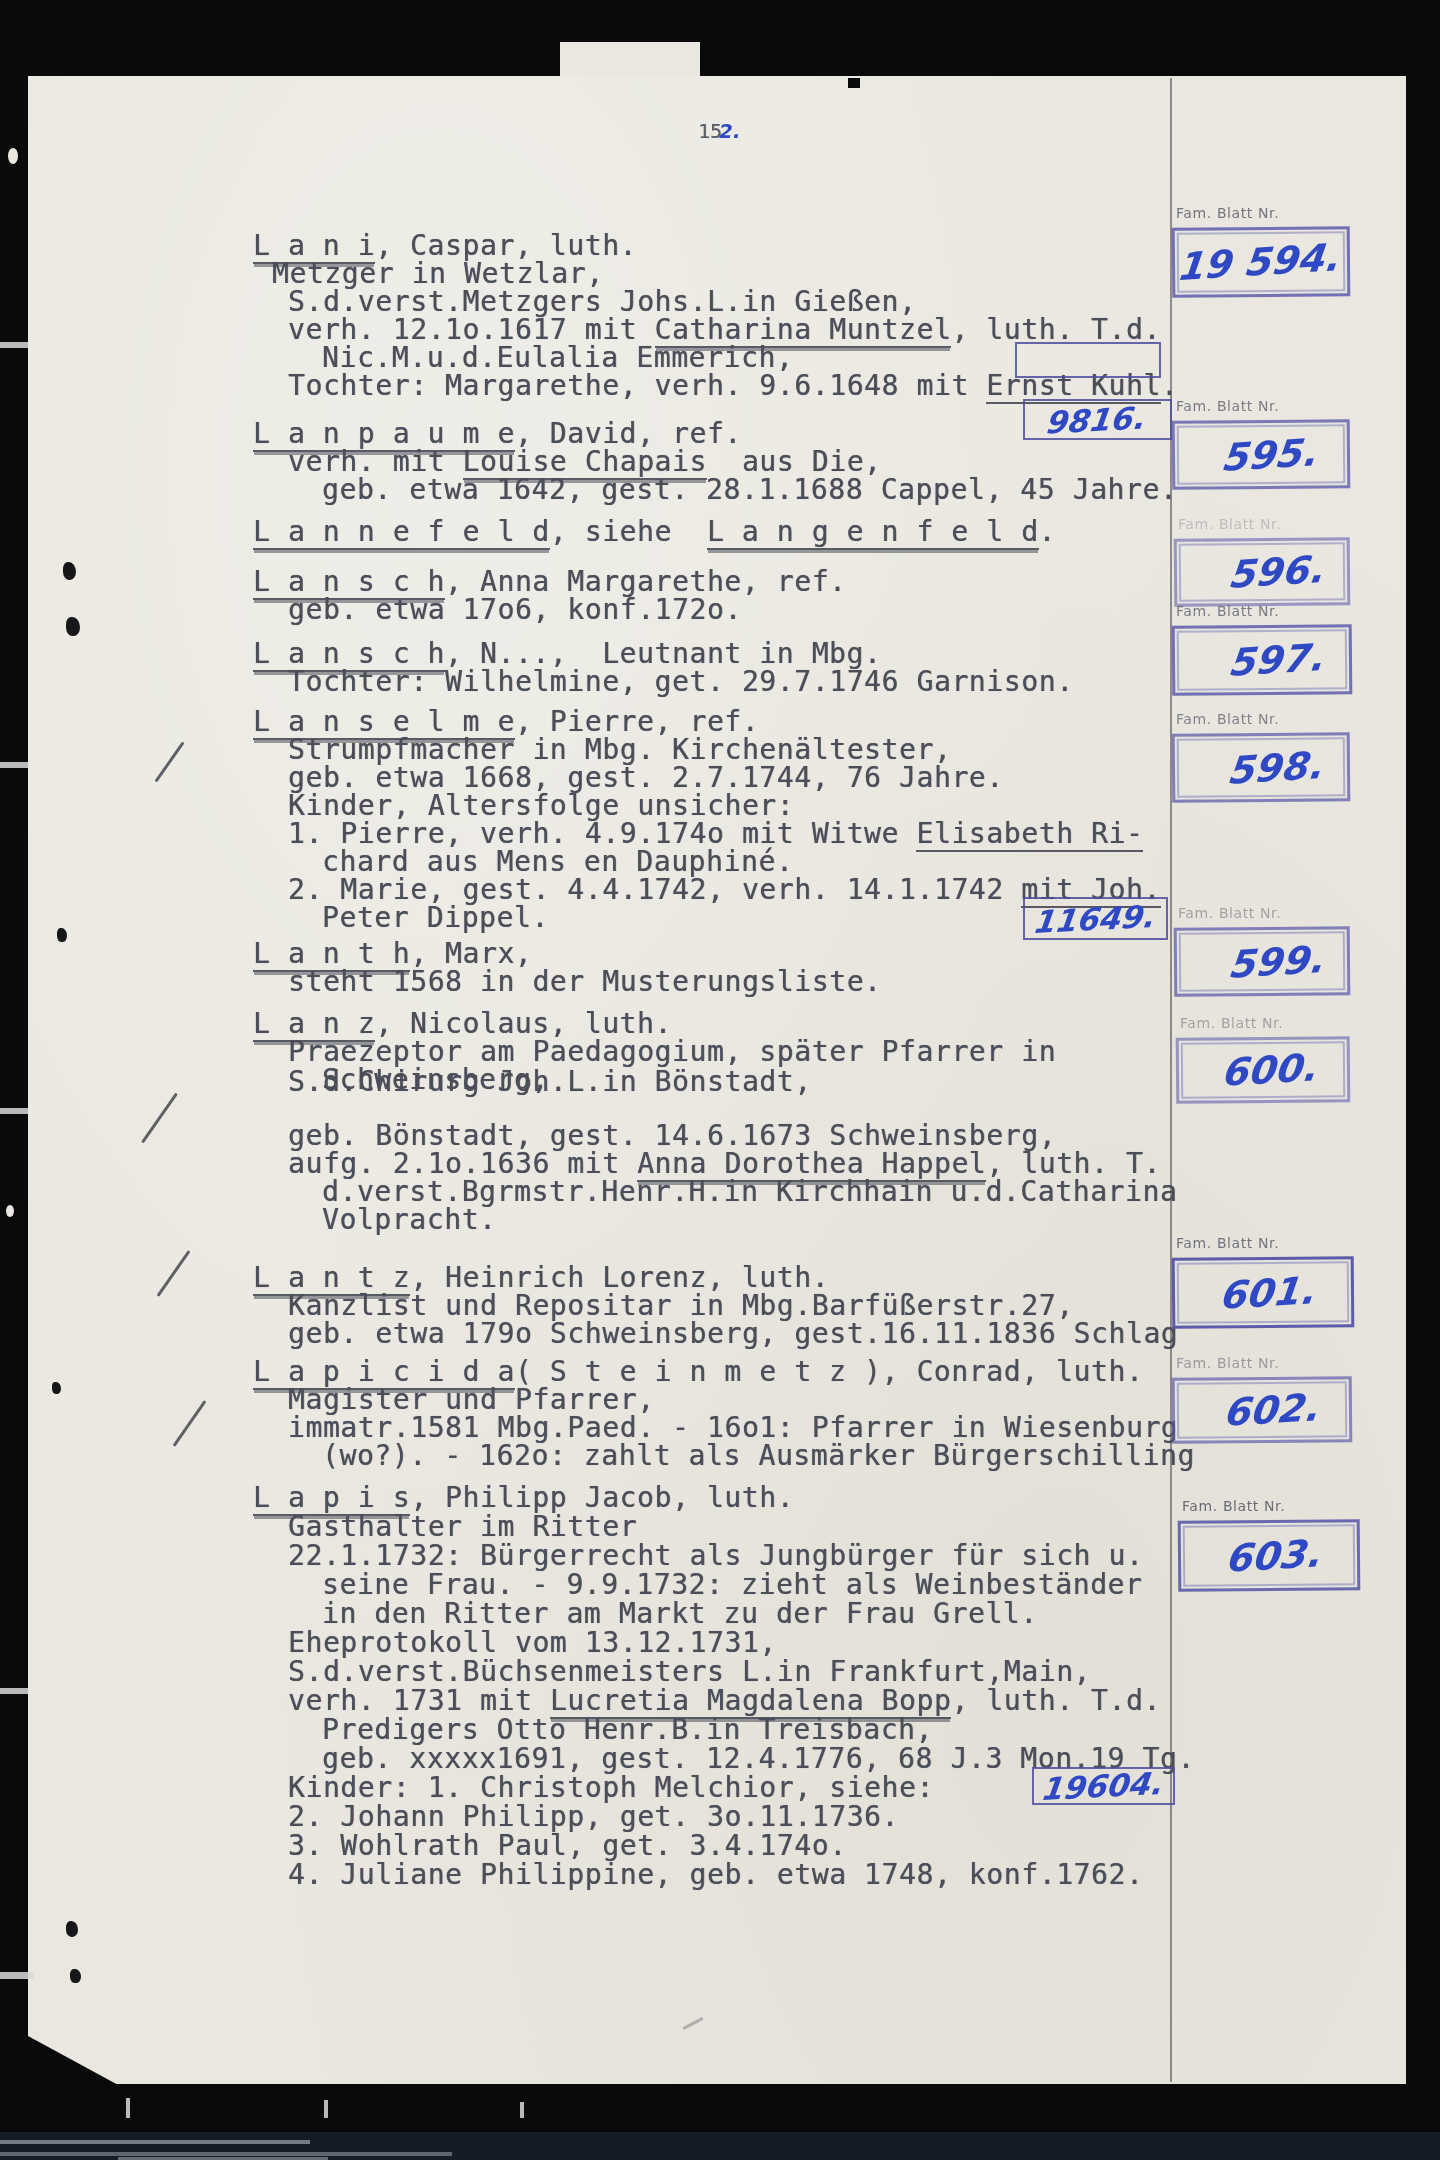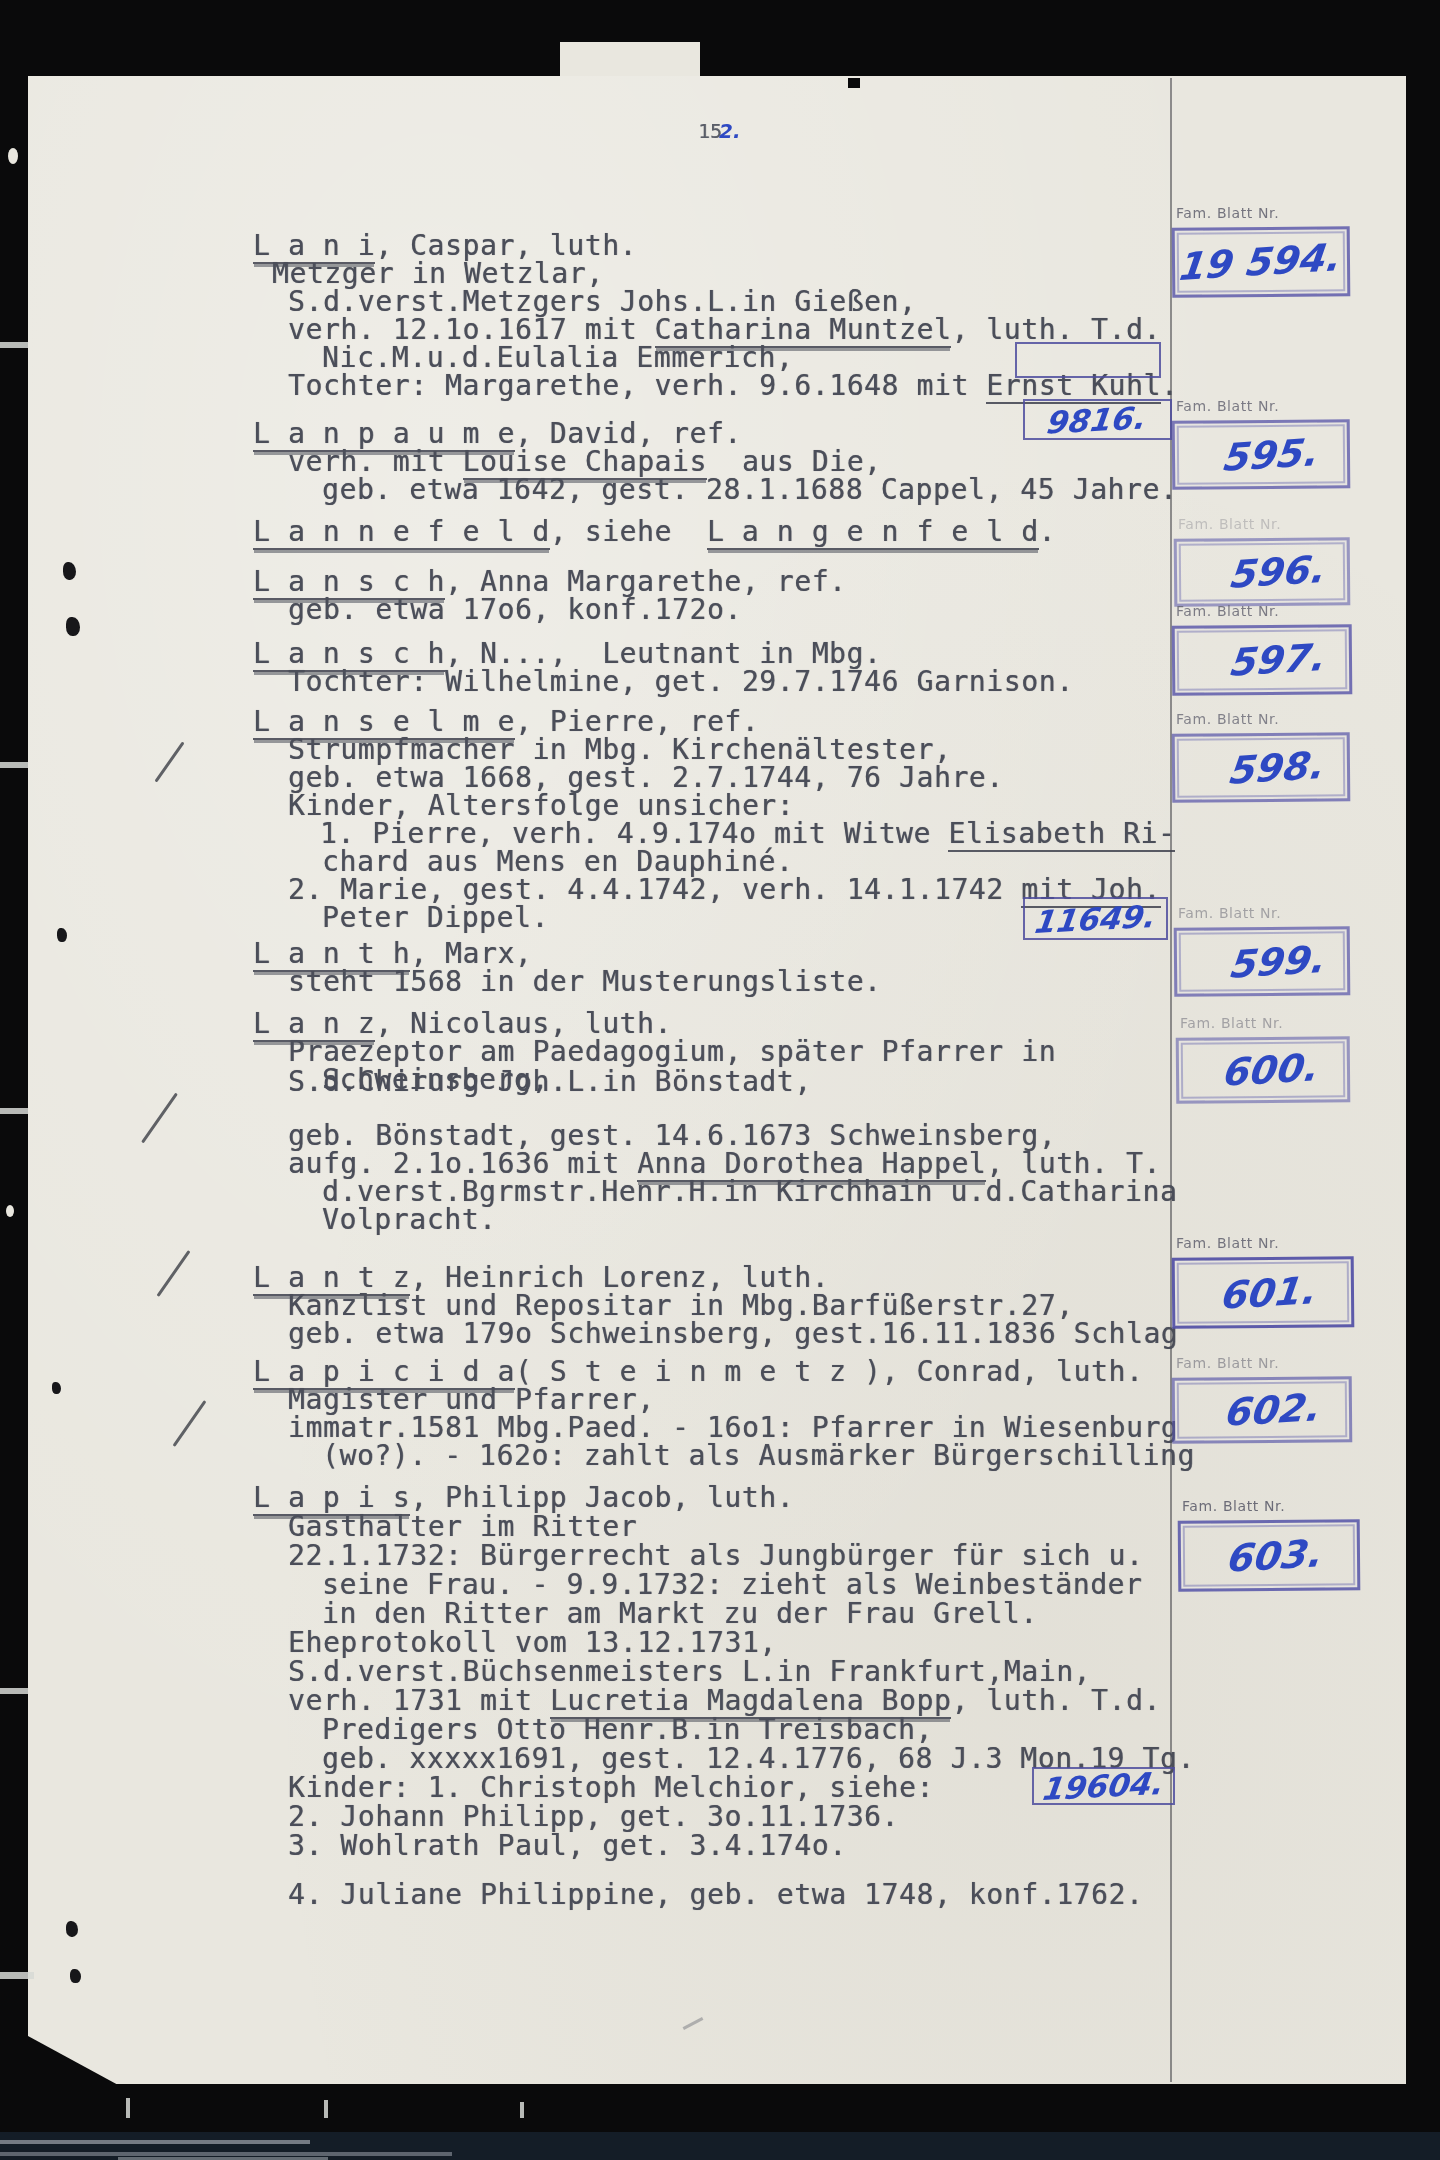--- a/index.html
+++ b/index.html
@@ -66,21 +66,21 @@
       <div class="tline" style="left: 322px; top: 476px;"><span>geb. etwa 1642, gest. 28.1.1688 Cappel, 45 Jahre.</span></div>
       <div class="tline" style="left: 253px; top: 518px;"><span class="u2">L a n n e f e l d</span><span>, siehe  </span><span class="u2">L a n g e n f e l d</span><span>.</span></div>
       <div class="tline" style="left: 253px; top: 568px;"><span class="u2">L a n s c h</span><span>, Anna Margarethe, ref.</span></div>
       <div class="tline" style="left: 288px; top: 596px;"><span>geb. etwa 17o6, konf.172o.</span></div>
       <div class="tline" style="left: 253px; top: 640px;"><span class="u2">L a n s c h</span><span>, N...,  Leutnant in Mbg.</span></div>
       <div class="tline" style="left: 288px; top: 668px;"><span>Tochter: Wilhelmine, get. 29.7.1746 Garnison.</span></div>
       <div class="tline" style="left: 253px; top: 708px;"><span class="u2">L a n s e l m e</span><span>, Pierre, ref.</span></div>
       <div class="tline" style="left: 288px; top: 736px;"><span>Strumpfmacher in Mbg. Kirchenältester,</span></div>
       <div class="tline" style="left: 288px; top: 764px;"><span>geb. etwa 1668, gest. 2.7.1744, 76 Jahre.</span></div>
       <div class="tline" style="left: 288px; top: 792px;"><span>Kinder, Altersfolge unsicher:</span></div>
-      <div class="tline" style="left: 288px; top: 820px; margin-left: 32px;"><span>1. Pierre, verh. 4.9.174o mit Witwe </span><span class="u1">Elisabeth Ri-</span></div>
+      <div class="tline" style="left: 288px; top: 820px;"><span>1. Pierre, verh. 4.9.174o mit Witwe </span><span class="u1">Elisabeth Ri-</span></div>
       <div class="tline" style="left: 322px; top: 848px;"><span>chard aus Mens en Dauphiné.</span></div>
       <div class="tline" style="left: 288px; top: 876px;"><span>2. Marie, gest. 4.4.1742, verh. 14.1.1742 </span><span class="u1">mit Joh.</span></div>
       <div class="tline" style="left: 322px; top: 904px;"><span>Peter Dippel.</span></div>
       <div class="tline" style="left: 253px; top: 940px;"><span class="u2">L a n t h</span><span>, Marx,</span></div>
       <div class="tline" style="left: 288px; top: 968px;"><span>steht 1568 in der Musterungsliste.</span></div>
       <div class="tline" style="left: 253px; top: 1010px;"><span class="u2">L a n z</span><span>, Nicolaus, luth.</span></div>
       <div class="tline" style="left: 288px; top: 1038px;"><span>Praezeptor am Paedagogium, später Pfarrer in</span></div>
       <div class="tline" style="left: 322px; top: 1066px;"><span>Schweinsberg,</span></div>
       <div class="tline" style="left: 288px; top: 1068px;"><span>S.d.Chirurg Joh.L.in Bönstadt,</span></div>
       <div class="tline" style="left: 288px; top: 1122px;"><span>geb. Bönstadt, gest. 14.6.1673 Schweinsberg,</span></div>
@@ -100,21 +100,21 @@
       <div class="tline" style="left: 322px; top: 1571px;"><span>seine Frau. - 9.9.1732: zieht als Weinbeständer</span></div>
       <div class="tline" style="left: 322px; top: 1600px;"><span>in den Ritter am Markt zu der Frau Grell.</span></div>
       <div class="tline" style="left: 288px; top: 1629px;"><span>Eheprotokoll vom 13.12.1731,</span></div>
       <div class="tline" style="left: 288px; top: 1658px;"><span>S.d.verst.Büchsenmeisters L.in Frankfurt,Main,</span></div>
       <div class="tline" style="left: 288px; top: 1687px;"><span>verh. 1731 mit </span><span class="u2">Lucretia Magdalena Bopp</span><span>, luth. T.d.</span></div>
       <div class="tline" style="left: 322px; top: 1716px;"><span>Predigers Otto Henr.B.in Treisbach,</span></div>
       <div class="tline" style="left: 322px; top: 1745px;"><span>geb. xxxxx1691, gest. 12.4.1776, 68 J.3 Mon.19 Tg.</span></div>
       <div class="tline" style="left: 288px; top: 1774px;"><span>Kinder: 1. Christoph Melchior, siehe:</span></div>
       <div class="tline" style="left: 288px; top: 1803px;"><span>2. Johann Philipp, get. 3o.11.1736.</span></div>
       <div class="tline" style="left: 288px; top: 1832px;"><span>3. Wohlrath Paul, get. 3.4.174o.</span></div>
-      <div class="tline" style="left: 288px; top: 1861px; margin-top: 20px;"><span>4. Juliane Philippine, geb. etwa 1748, konf.1762.</span></div>
+      <div class="tline" style="left: 288px; top: 1861px;"><span>4. Juliane Philippine, geb. etwa 1748, konf.1762.</span></div>
     </div>
   <div id="famcol">
       <div class="famlabel" style="left: 1176px; top: 205px; opacity: 0.85;">Fam. Blatt Nr.</div>
       <div class="fambox" style="left: 1172px; top: 227px; width: 172px; height: 64px; border-color: rgba(85, 83, 168, 0.8);">
         <span class="handval" style="margin-left: 0px;">19 594.</span>
       </div>
       <div class="famlabel" style="left: 1176px; top: 398px; opacity: 0.8;">Fam. Blatt Nr.</div>
       <div class="fambox" style="left: 1172px; top: 420px; width: 172px; height: 63px; border-color: rgba(85, 83, 168, 0.75);">
         <span class="handval" style="margin-left: 22px;">595.</span>
       </div>

